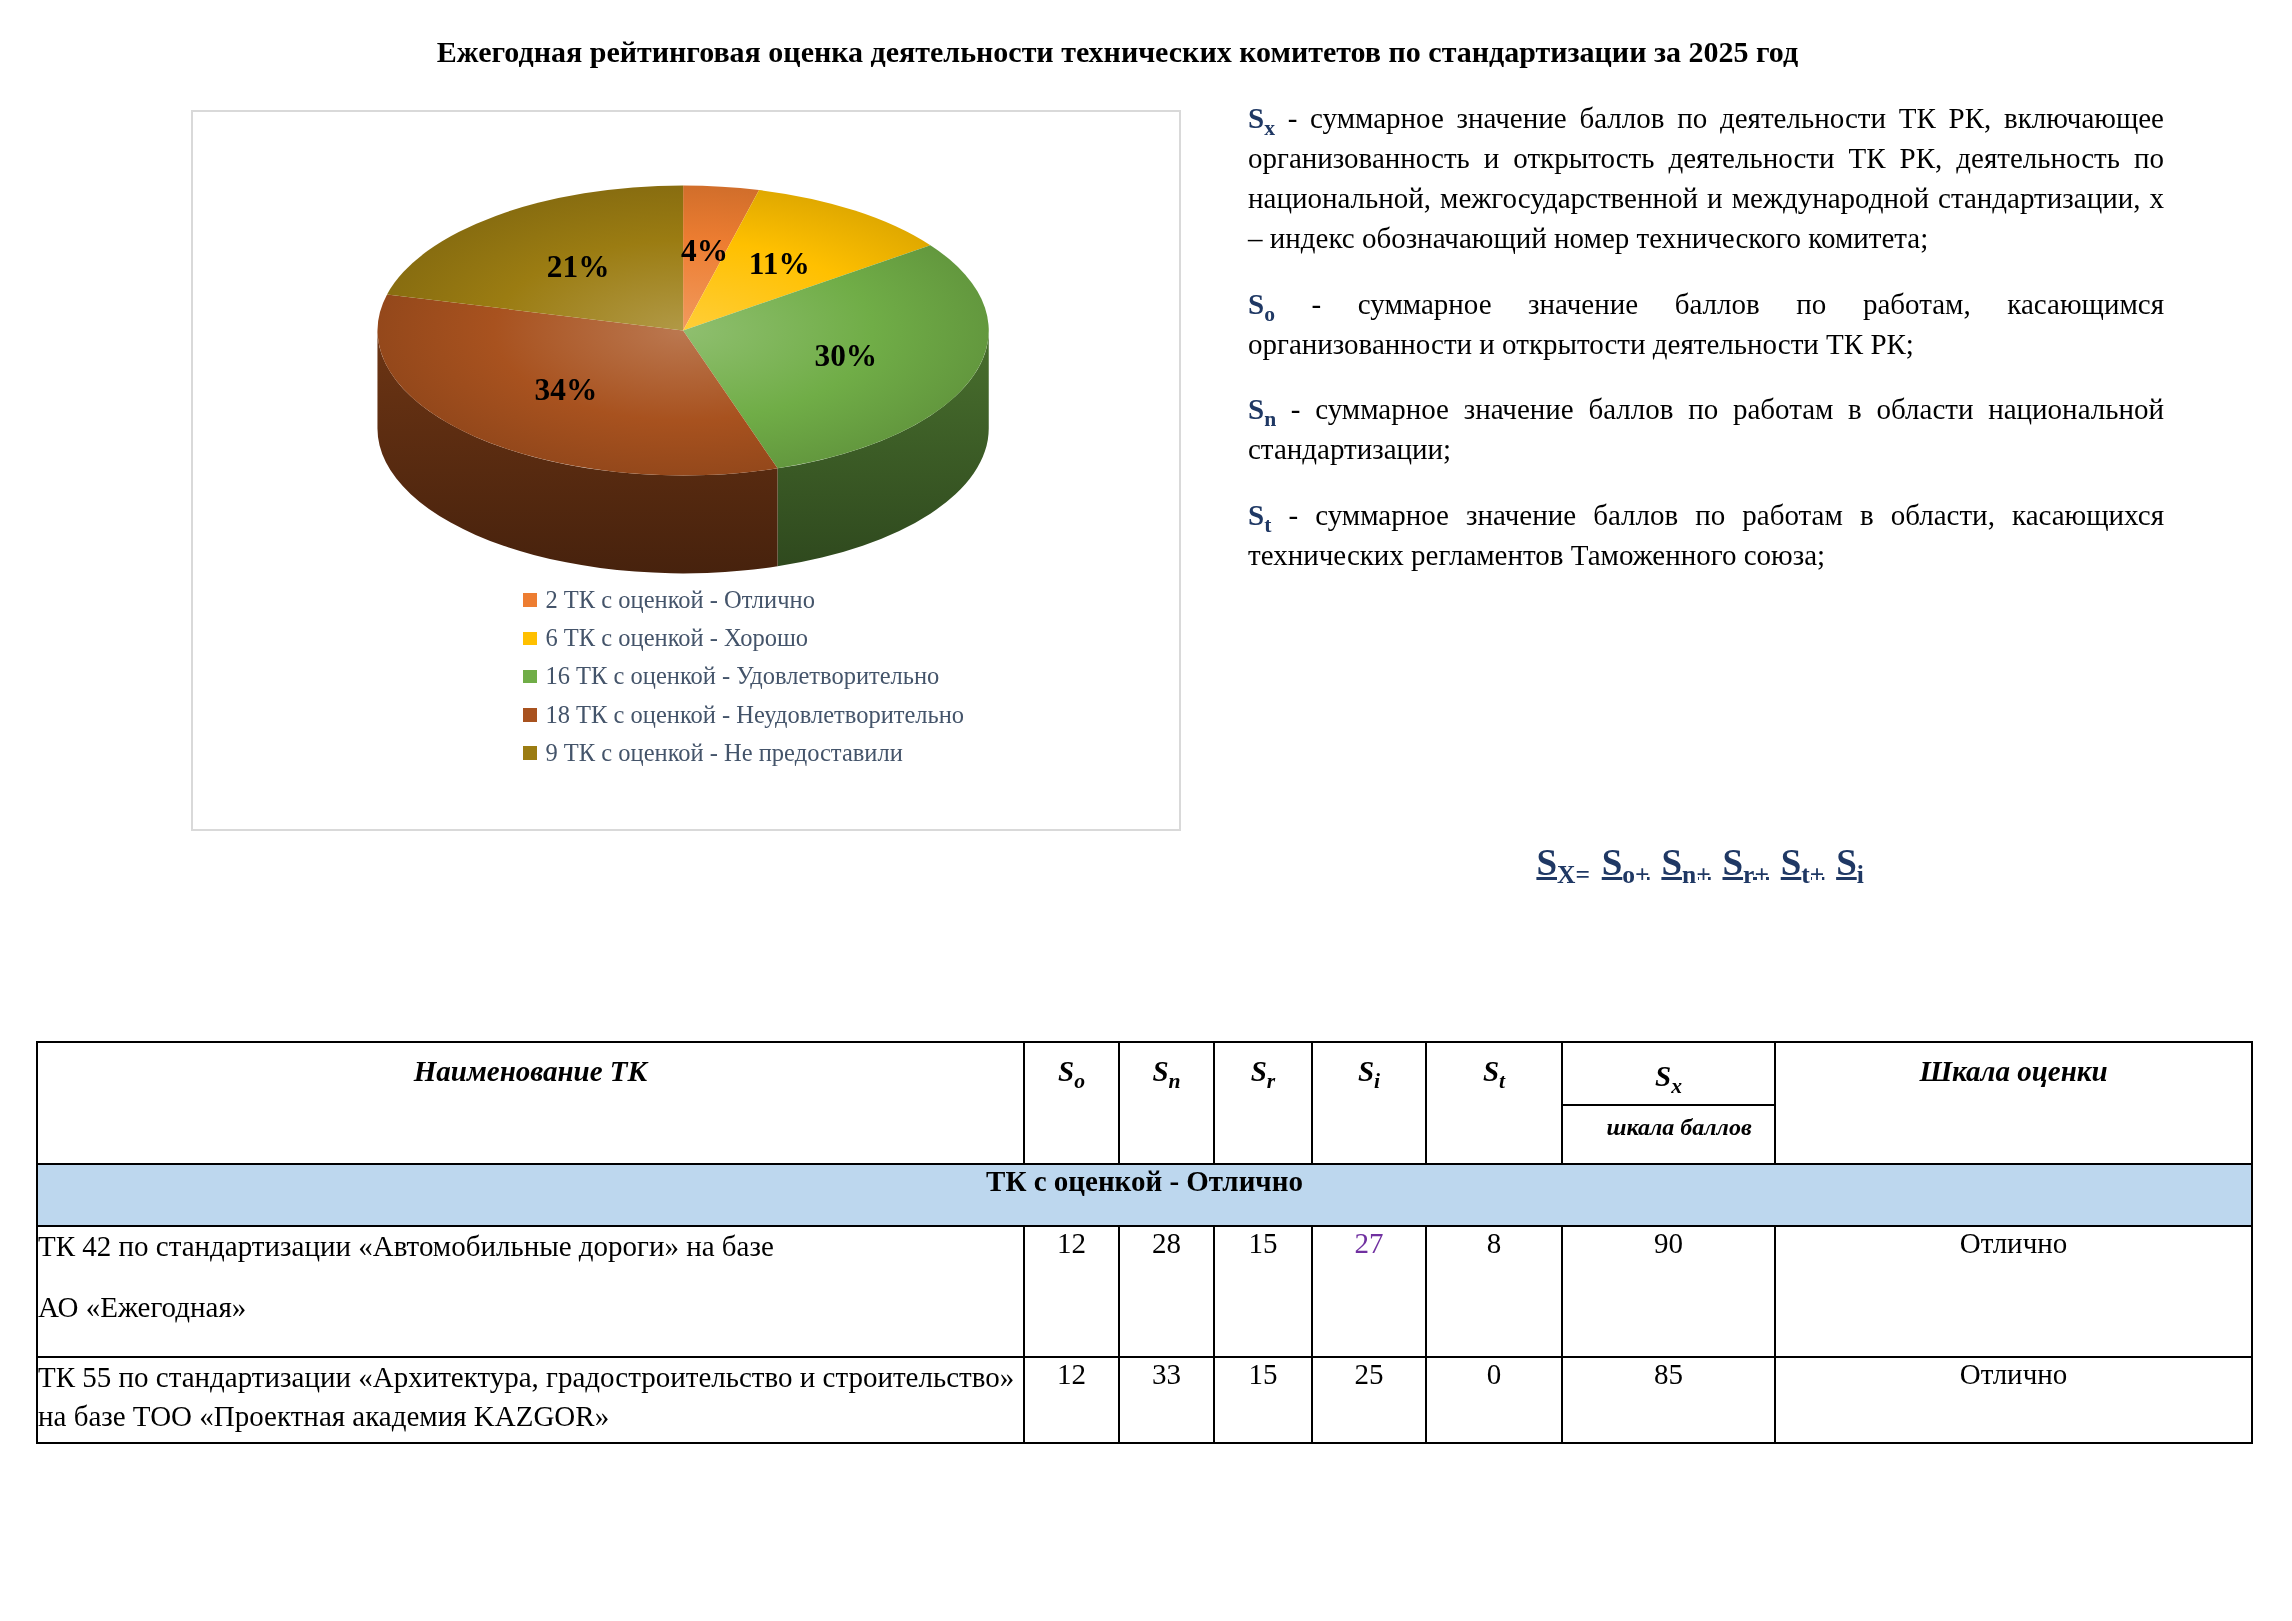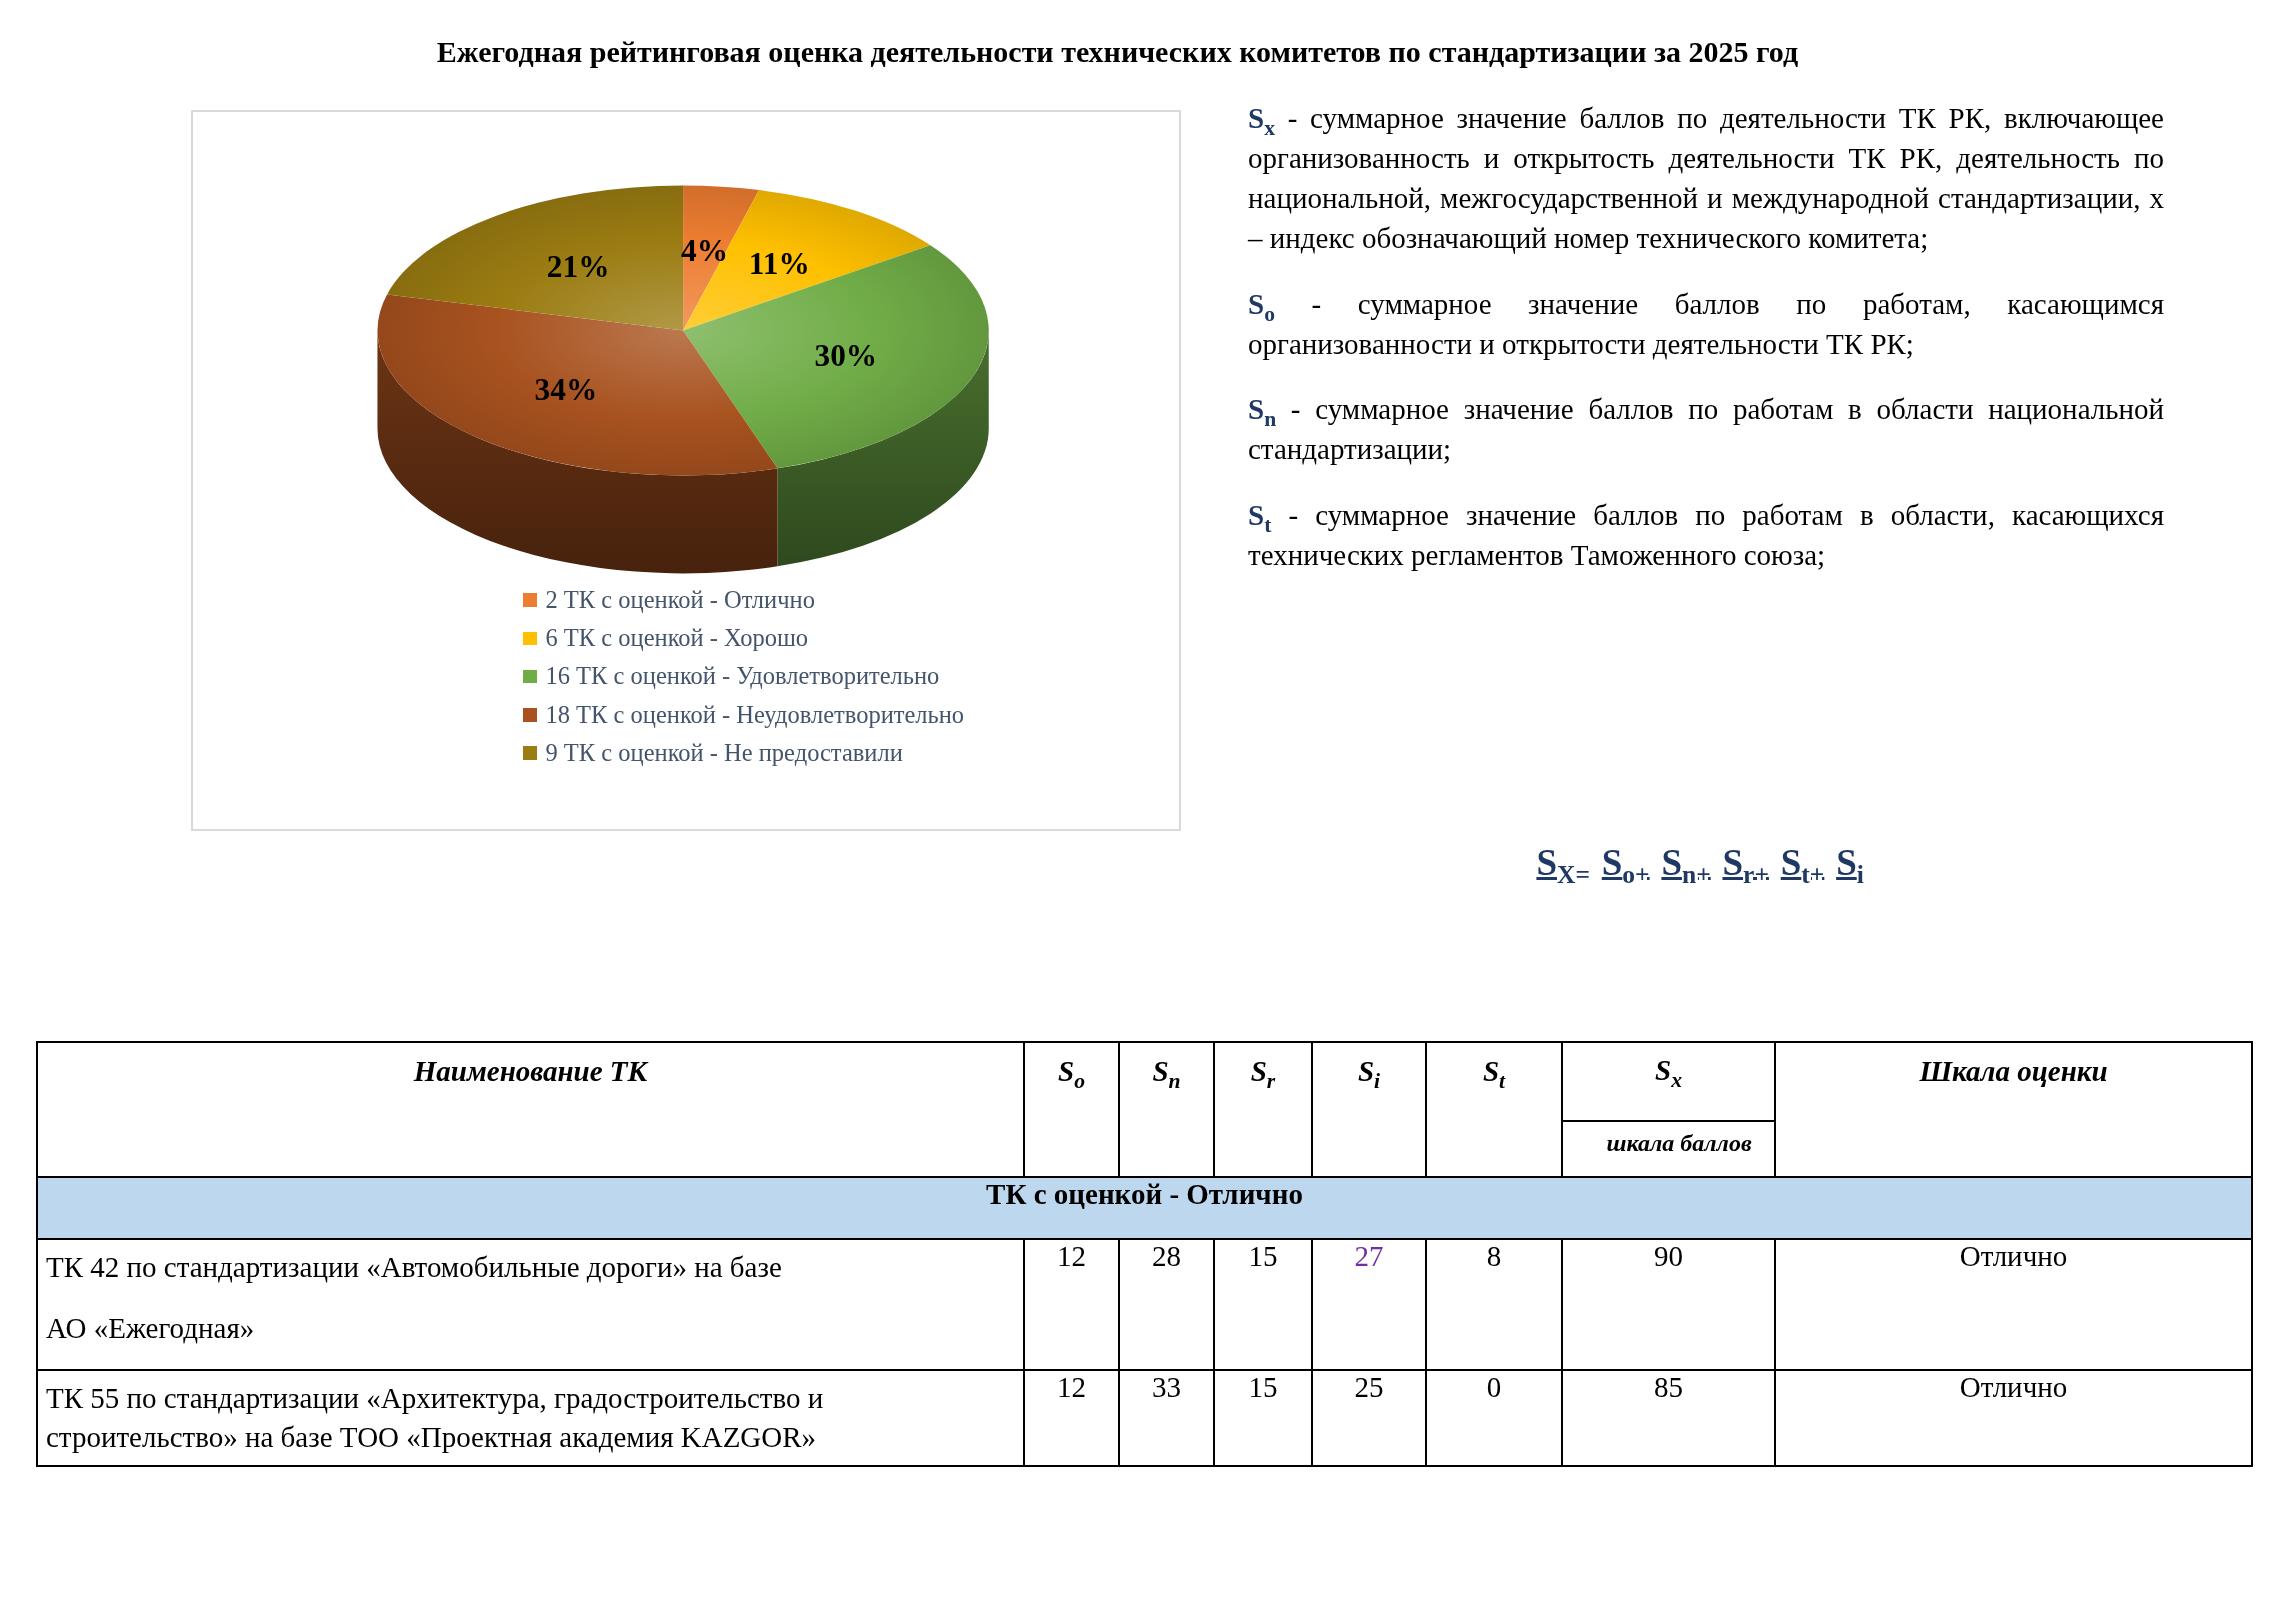--- a/index.html
+++ b/index.html
@@ -31,28 +31,28 @@
   
   #rating-table{position:absolute;left:36px;top:1041px;width:2215px;
                 border-collapse:collapse;table-layout:fixed;font-size:29px;
                 border:2.9px solid #000;}
   #rating-table th,#rating-table td{border:2px solid #000;vertical-align:top;
                 overflow:hidden;box-sizing:border-box;padding:0;}
   #rating-table thead th{font-style:italic;font-weight:bold;padding-top:11.8px;
                 border-bottom:2.9px solid #000;text-align:center;}
   #rating-table thead th sub,#rating-table td sub{font-size:21.6px;line-height:0;}
   th.sx-cell{padding:0 !important;}
-  .sx-top{height:77px;padding-top:11px;box-sizing:border-box;text-align:center;}
+  .sx-top{height:61px;padding-top:17px;box-sizing:border-box;text-align:center;}
   .sx-bot{border-top:2.9px solid #000;height:56px;padding-top:7.8px;box-sizing:border-box;
           text-align:center;font-size:24px;padding-left:21px;}
   tr.sect td{border-bottom:2.9px solid #000;font-weight:bold;text-align:center;
              vertical-align:middle;}
   tr.data1 td{border-bottom:2.9px solid #000;}
   td.name{padding:7.8px 13.7px;text-align:left;line-height:39px;}
-  td.name p{margin:8px;}
+  td.name p{margin:0;}
   td.name p + p{margin-top:21.6px;}
   td.num,td.rating{text-align:center;padding-top:7.8px;}
 </style>
 </head>
 <body>
 
 <div class="page">
 
   <div class="doc-title">Ежегодная рейтинговая оценка деятельности технических комитетов по стандартизации за 2025 год</div>
 

